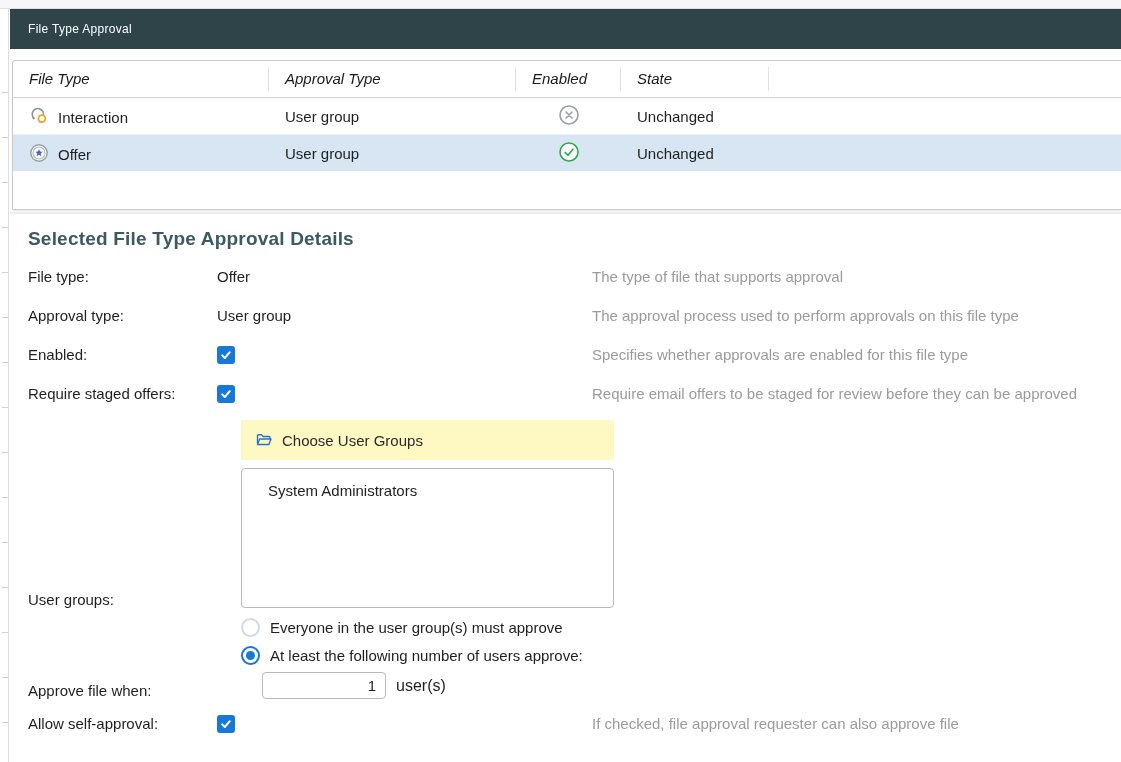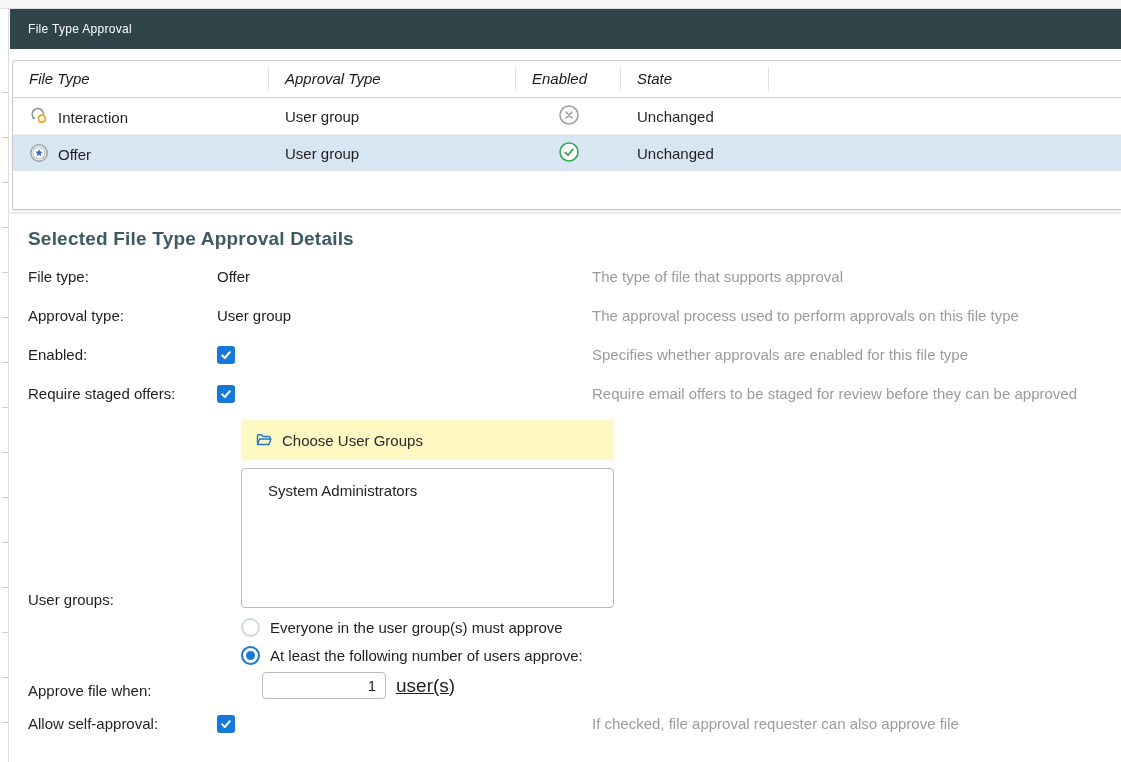--- a/index.html
+++ b/index.html
@@ -61,21 +61,21 @@
   .aw-row .lbl{padding-top:5px;}
   .radio-line{display:flex;align-items:center;height:28px;}
   .radio{width:15px;height:15px;border-radius:50%;border:2px solid #d3dbe0;background:#fff;
     margin-right:10px;flex:0 0 auto;position:relative;cursor:pointer;}
   .radio.on{border-color:#1878d8;}
   .radio.on::after{content:"";position:absolute;left:50%;top:50%;width:9px;height:9px;margin:-4.5px 0 0 -4.5px;
     border-radius:50%;background:#1878d8;}
   .count-line{display:flex;align-items:center;margin-top:3px;padding-left:21px;}
   .count-input{width:124px;height:27px;box-sizing:border-box;border:1px solid #b9b9b9;border-radius:4px;
     text-align:right;padding-right:9px;font-size:15px;font-family:"Liberation Sans",sans-serif;color:#1f1f1f;outline:none;}
-  .count-suffix{margin-left:10px;font-size:19px;text-decoration:underline;}
+  .count-suffix{margin-left:10px;font-size:16px;}
   .allow-row{margin-top:5px;}
   .nowrap{white-space:nowrap;}
 </style>
 </head>
 <body>
 
 <div class="top-strip"></div>
 
 <div class="gutter">
   <div class="ticks"></div>

